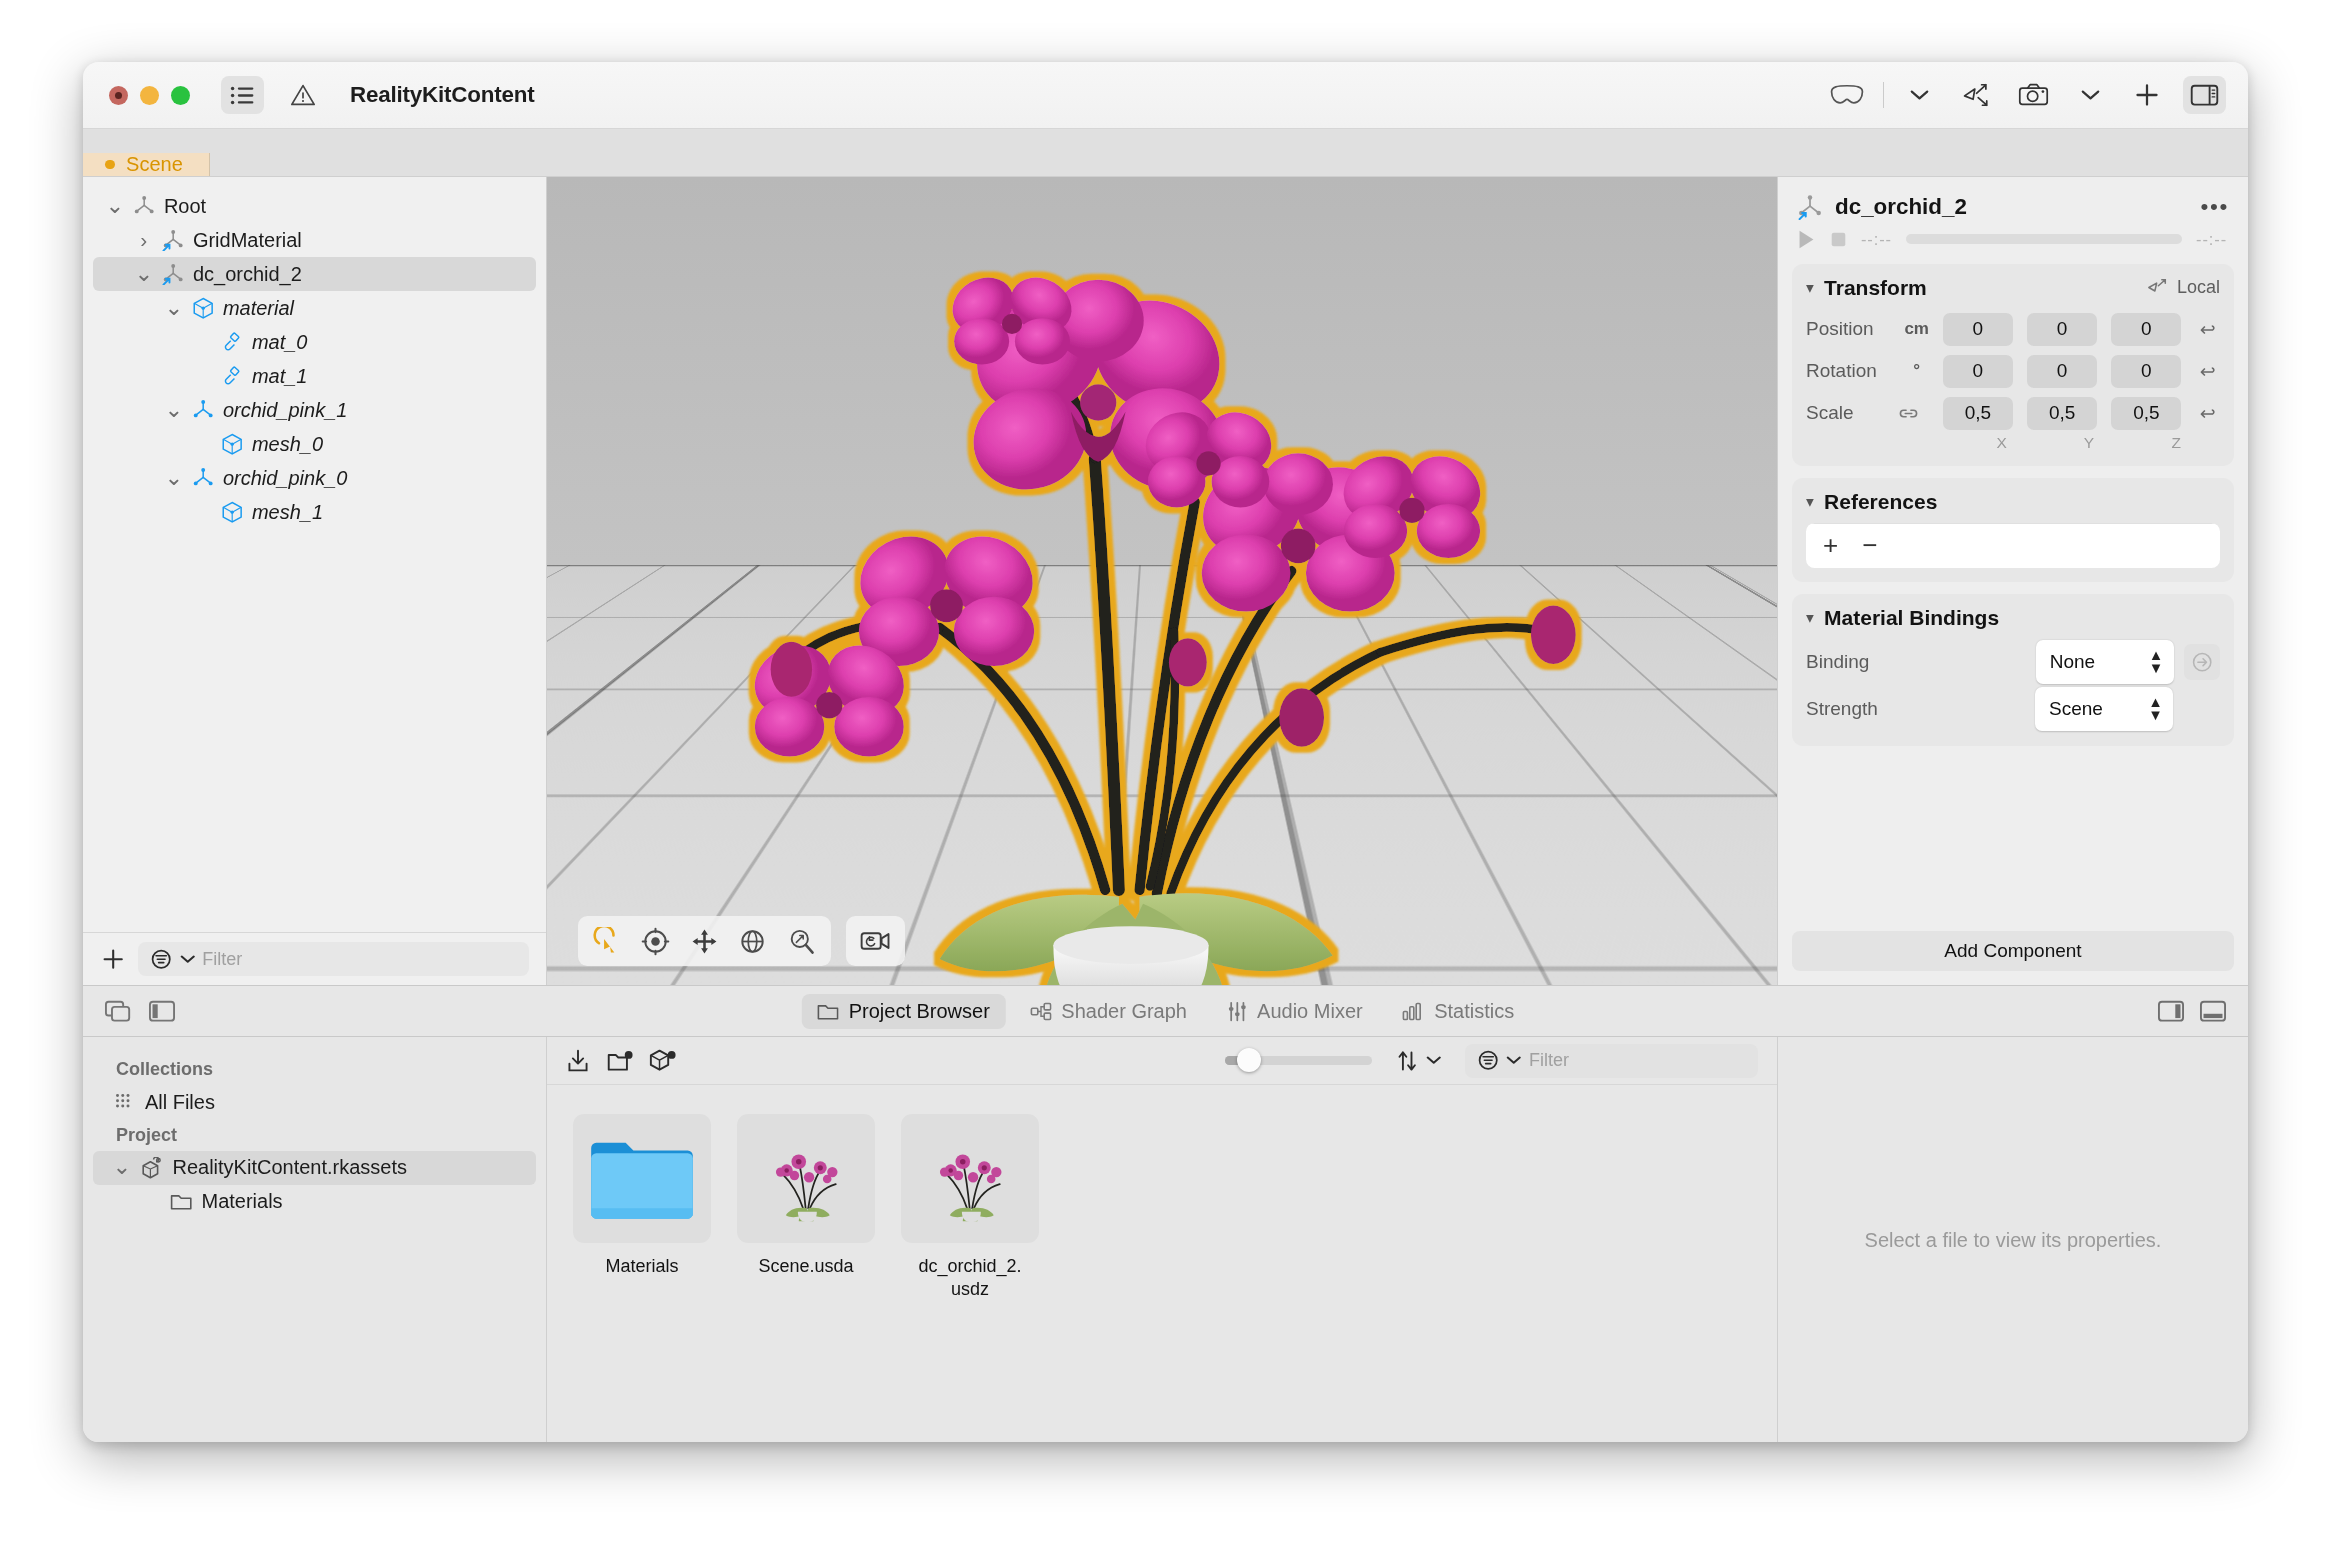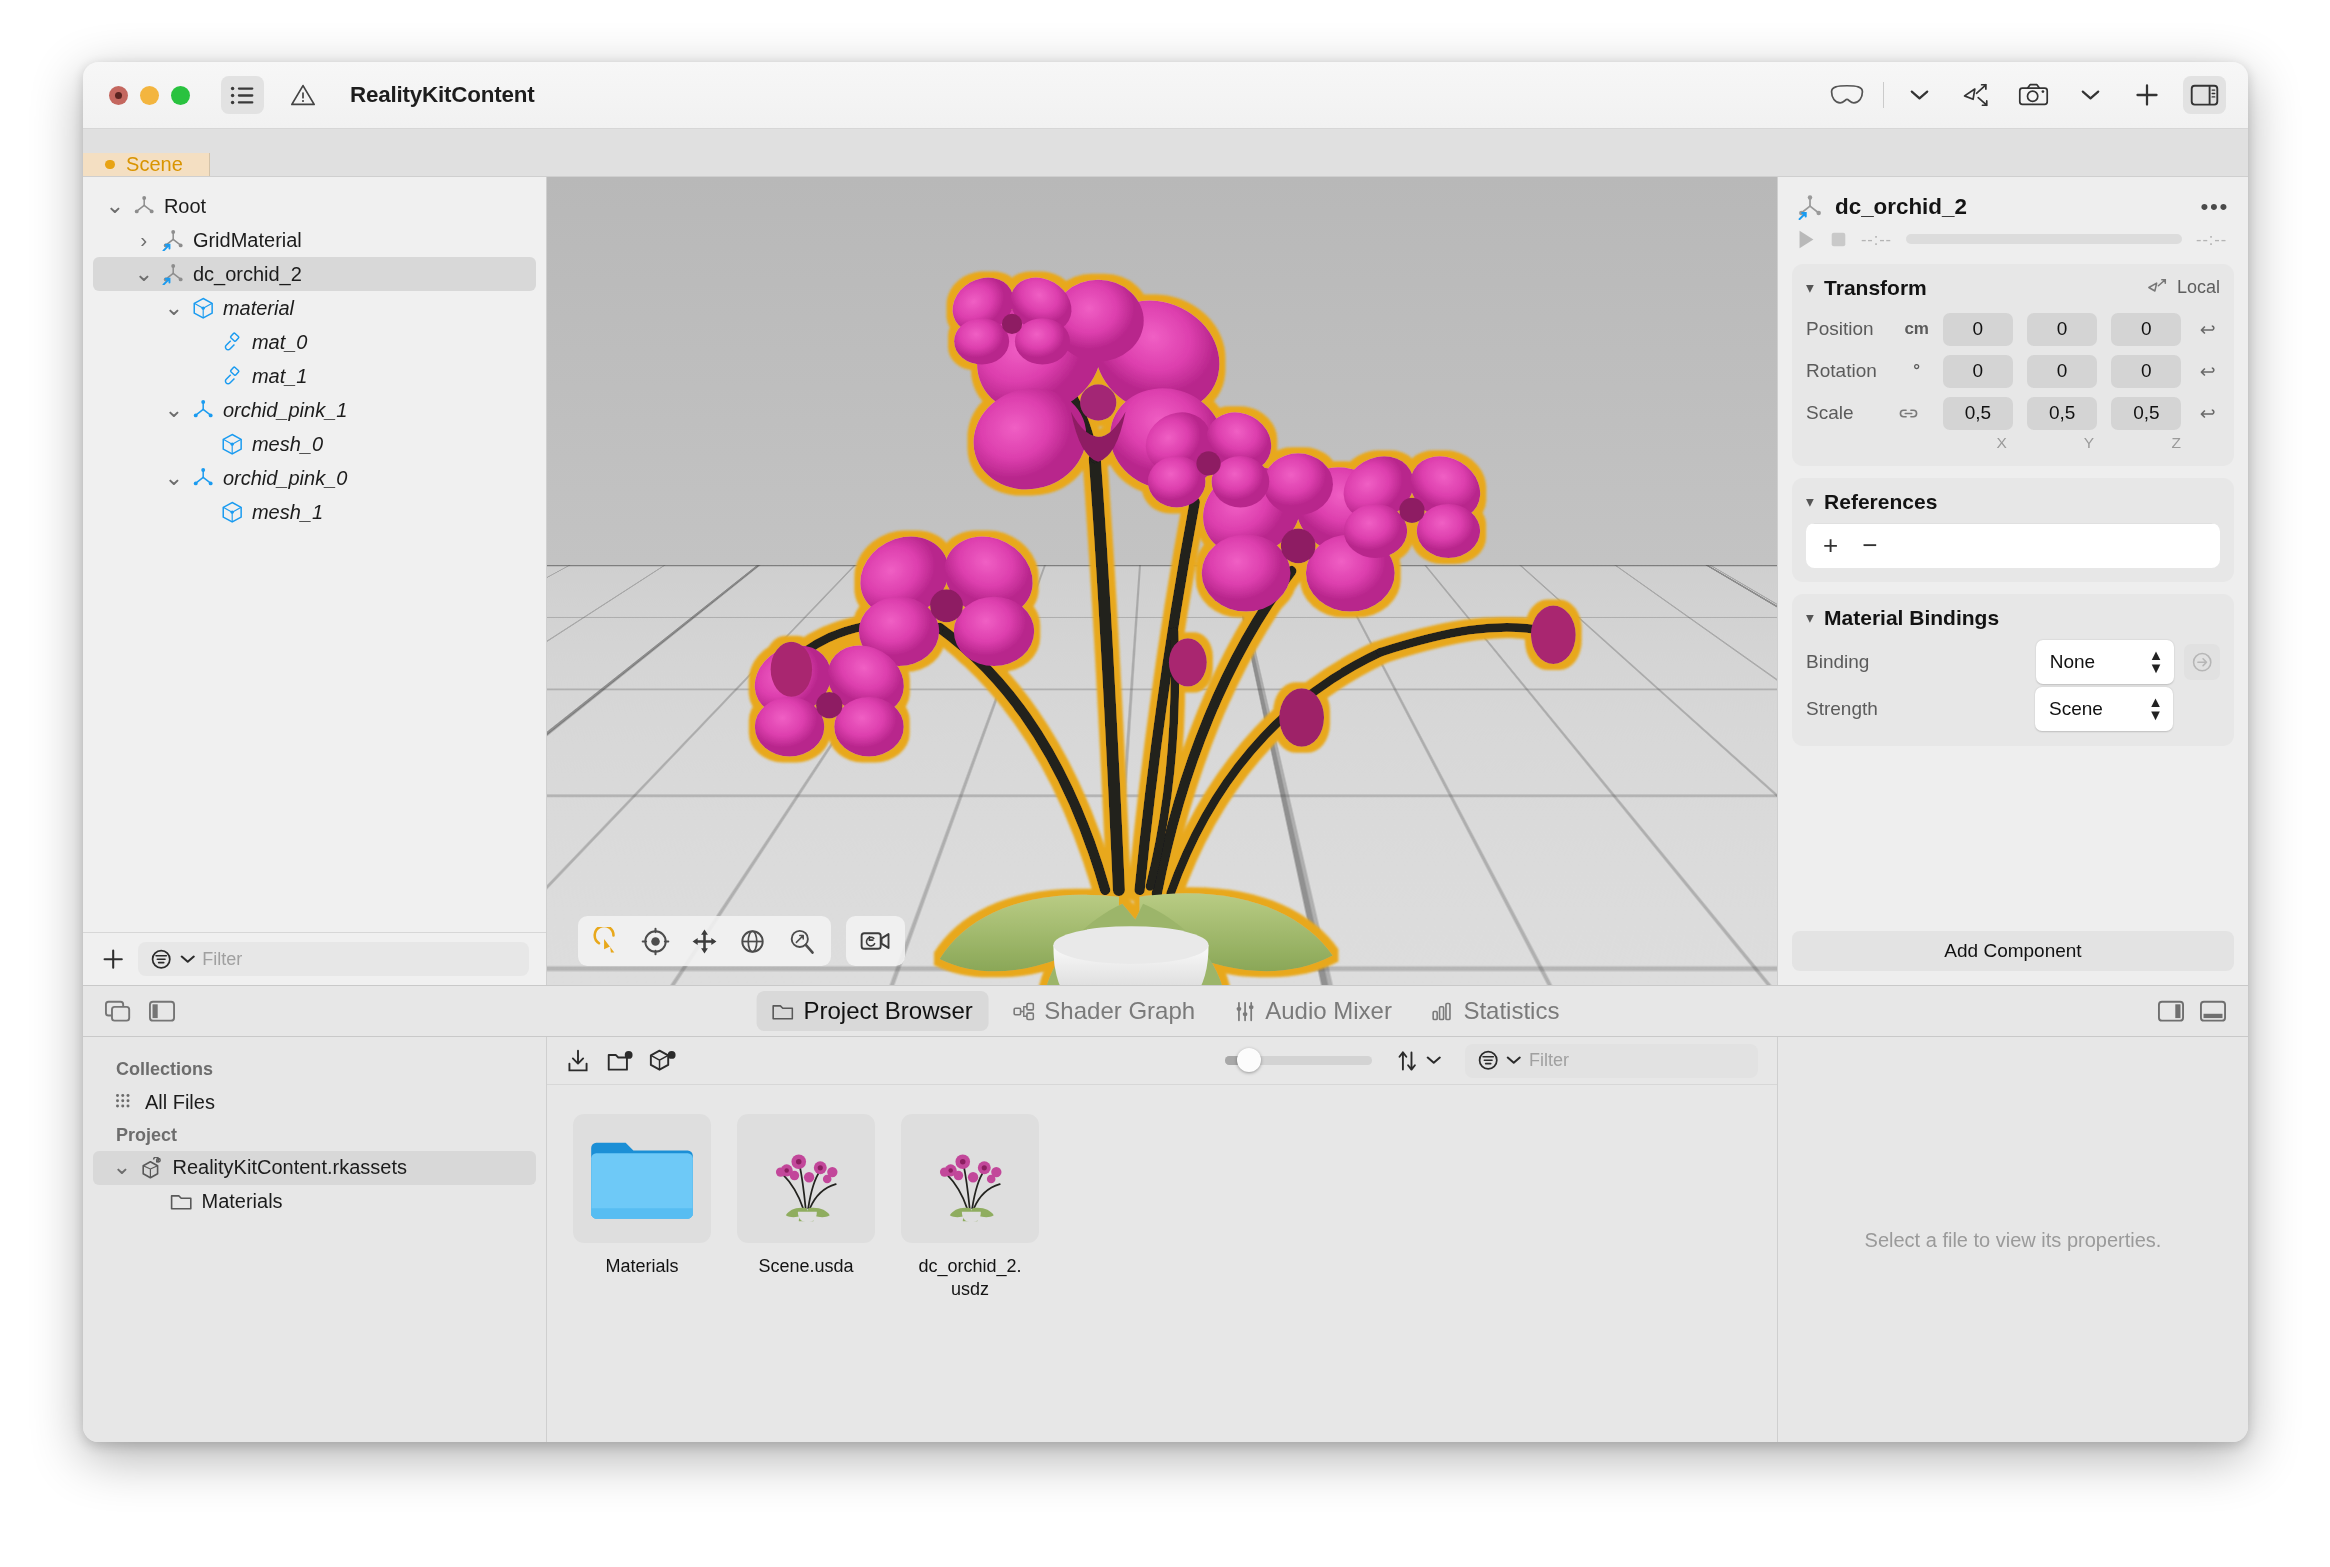--- a/index.html
+++ b/index.html
@@ -199,21 +199,21 @@
     height: 52px; min-height:52px; background:#e7e7e7;
     border-top:0.9px solid #c9c9c9; border-bottom:0.9px solid #c9c9c9;
     display:flex; align-items:center; padding: 0 21px;
   }
   .bb-left { display:flex; gap: 15.5px; align-items:center; }
   .bb-tabs { position:absolute; left:50%; transform:translateX(-50%);
              display:flex; align-items:center; gap: 8.6px; }
   .bb-tab {
     display:flex; align-items:center; gap: 9.5px;
     padding: 6px 15.5px; border-radius: 7.8px;
-    font-size: 24px; color:#7a7a7a;
+    font-size: 20px; color:#7a7a7a;
   }
   .bb-tab.active { background:#d9d9d9; color:#111; font-weight: 500;}
   .bb-right { margin-left:auto; display:flex; gap: 14px; align-items:center;}
   .botpanel { height: 405px; min-height:405px; display:flex; background:#e7e7e7; position: relative;}
   .collections {
     width: 464px; min-width:464px; border-right:0.9px solid #cfcfcf;
     padding: 17px 0 0 0;
   }
   .coll-head { font-size: 18px; color:#6d6d6d; font-weight:bold; padding: 5.2px 0 5.2px 33px;}
   .coll-row {

